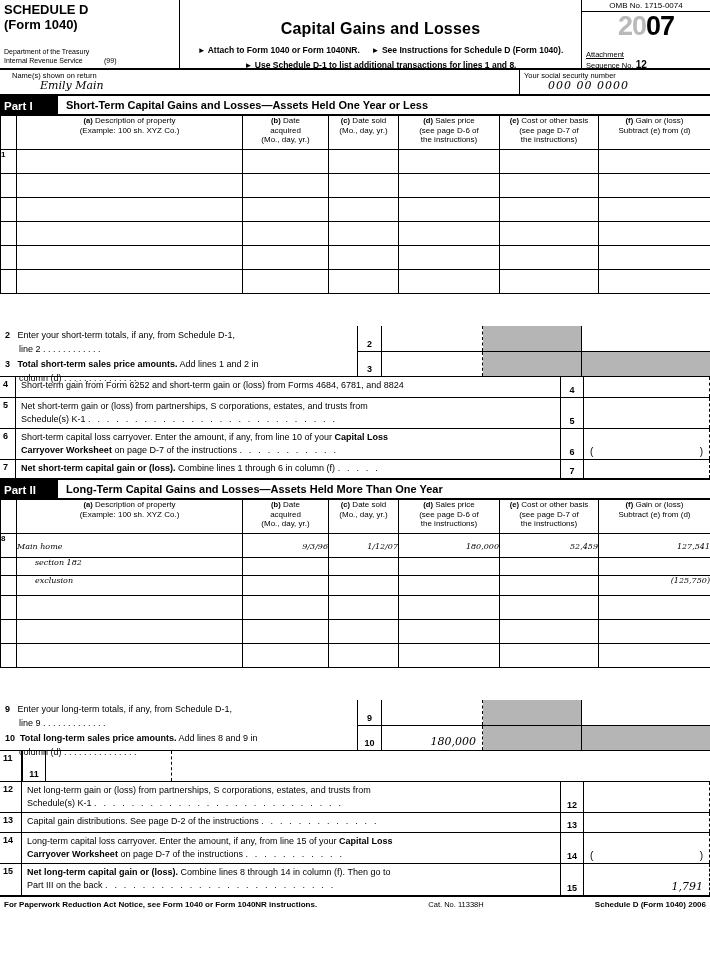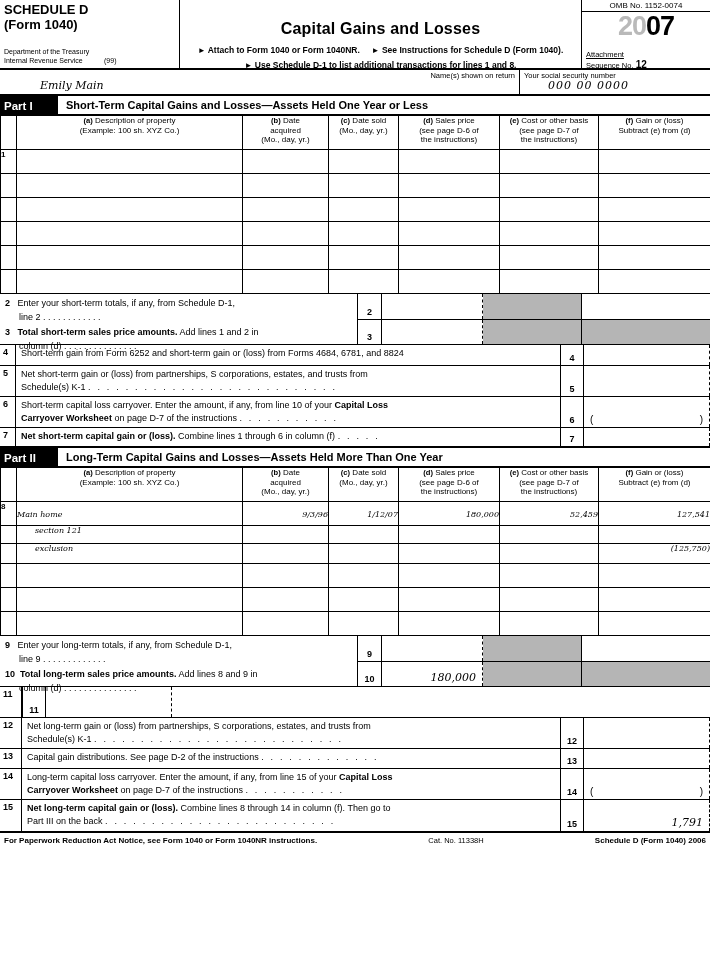--- a/index.html
+++ b/index.html
@@ -109,23 +109,22 @@
   
   .namerow {
     display: flex;
     height: 24px;
     border-bottom: 2px solid #000;
   }
   .namerow .left {
     flex: 1;
     border-right: 1.5px solid #000;
     box-sizing: border-box;
-    padding: 1px 4px;
-    position: relative;
-    text-align: right;
+    padding: 1px 12px;
+    position: relative;
   }
   .namerow .right {
     width: 190px;
     box-sizing: border-box;
     padding: 1px 4px;
     position: relative;
   }
   .tiny { font-size: 7.5px; }
   .nameval {
     position: absolute;
@@ -269,20 +268,21 @@
     right: 6px;
     bottom: 2px;
     font-size: 10px;
   }
   .shaded { background: #b5b5b5; }
 
   
   .stack {
     display: flex;
     border-bottom: 0.8px solid #000;
+    margin-top: 32px;
   }
   .stack .txtcol {
     flex: 1;
     box-sizing: border-box;
     padding: 3px 4px 0 5px;
     font-size: 9px;
     line-height: 1.5;
     border-right: 0.8px solid #000;
   }
   .stack .boxes {
@@ -363,21 +363,21 @@
         &nbsp;&nbsp;&nbsp;
         <span class="arrow">►</span>
         <span>See Instructions for Schedule D (Form 1040).</span>
       </div>
       <div class="attach-line2">
         <span class="arrow">►</span>
         <span>Use Schedule D-1 to list additional transactions for lines 1 and 8.</span>
       </div>
     </div>
     <div class="hdr-right">
-      <div class="omb">OMB No. 1152-0074</div>
+      <div class="omb">OMB No. 1715-0074</div>
       <div class="omb-rule"></div>
       <div class="year">
         <span class="pale">20</span><span>07</span>
       </div>
       <div class="attachno">
         <span>Attachment</span><br>
         <span>Sequence No.</span>
         <span class="num">12</span>
       </div>
     </div>
@@ -649,21 +649,21 @@
       <td class="num-col">8</td>
       <td class="cellval-l hand" style="padding-top:8px">Main home</td>
       <td class="cellval hand" style="padding-top:8px">9/3/96</td>
       <td class="cellval hand" style="padding-top:8px">1/12/07</td>
       <td class="cellval hand dashed-r" style="padding-top:8px">180,000</td>
       <td class="cellval hand" style="padding-top:8px">52,459</td>
       <td class="cellval hand" style="padding-top:8px">127,541</td>
     </tr>
     <tr class="rowcell" style="height:18px">
       <td></td>
-      <td class="cellval-l hand" style="padding-left:18px">section 121</td>
+      <td class="cellval-l hand" style="padding-left:18px">section 182</td>
       <td class="cellval hand"></td>
       <td class="cellval hand"></td>
       <td class="cellval hand dashed-r"></td>
       <td class="cellval hand"></td>
       <td class="cellval hand"></td>
     </tr>
     <tr class="rowcell" style="height:20px">
       <td></td>
       <td class="cellval-l hand" style="padding-left:18px">exclusion</td>
       <td class="cellval hand"></td>

